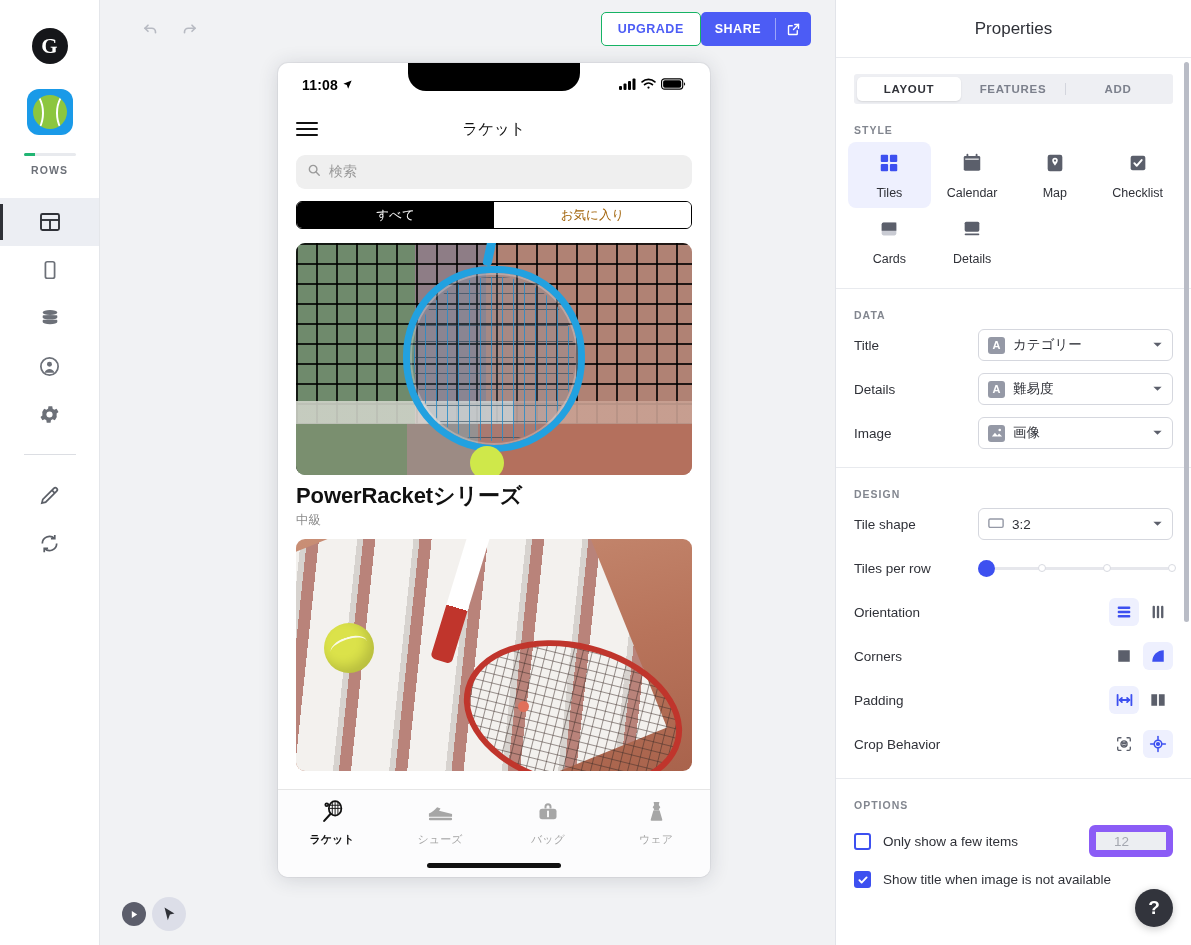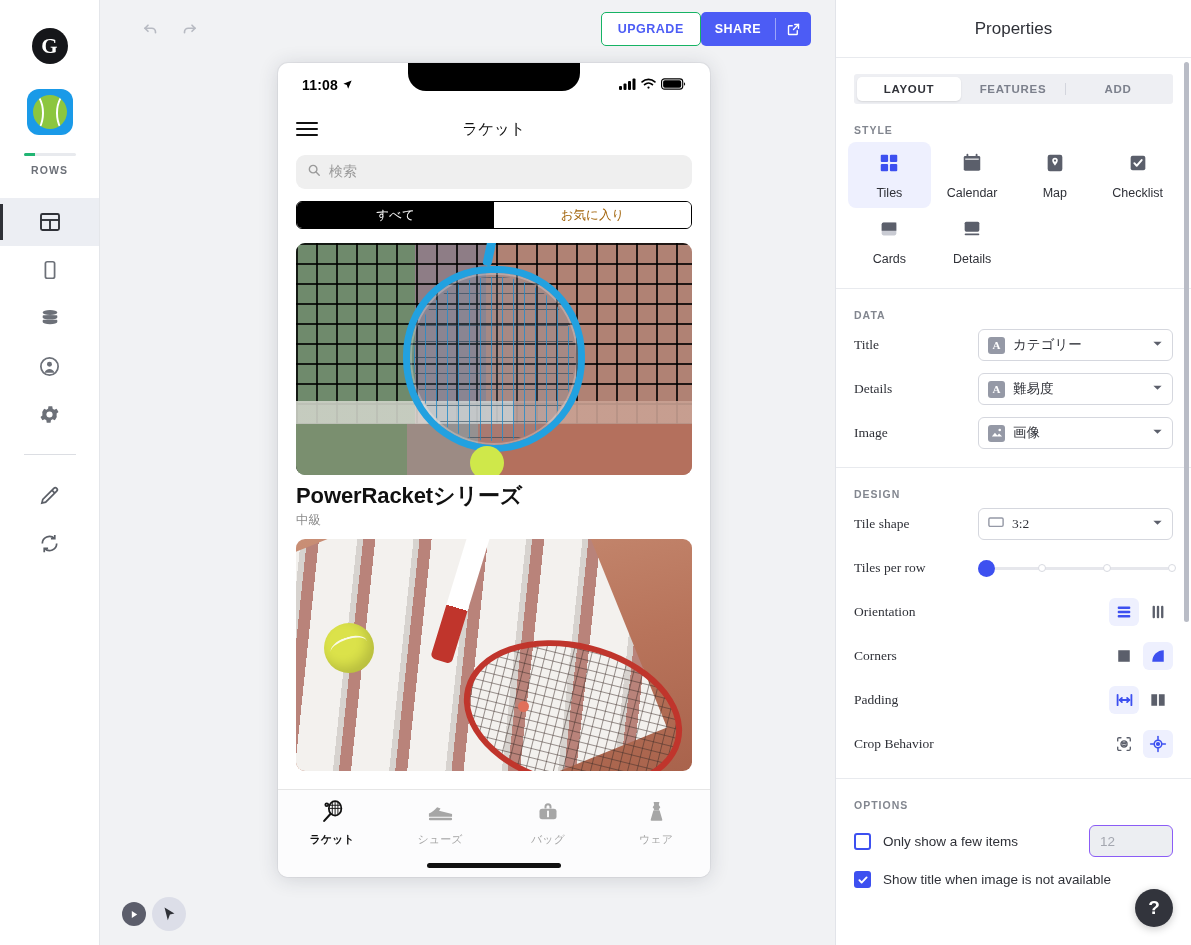--- a/index.html
+++ b/index.html
@@ -259,21 +259,21 @@
   .style-cell {
     display: flex; flex-direction: column; align-items: center; gap: 8px;
     padding: 10px 0 8px; border-radius: 8px; cursor: pointer;
   }
   .style-cell.sel { background: #eef0fe; }
   .style-cell .lbl { font-size: 12.5px; color: #2f3138; }
   .divider { height: 1px; background: #e8eaee; margin: 14px 0 0; }
 
   .row {
     display: flex; align-items: center; padding: 0 18px;
-    min-height: 40px; margin-top: 4px; font-family: Liberation Serif, serif;
+    min-height: 40px; margin-top: 4px;
   }
   .row-label { font-size: 13.5px; color: #2f3138; width: 124px; flex: 0 0 124px; }
   .select {
     flex: 1; height: 32px; border: 1px solid #d5d7de; border-radius: 6px;
     display: flex; align-items: center; padding: 0 9px; gap: 8px;
     font-size: 13.5px; color: #2f3138; background: #fff; cursor: pointer;
   }
   .select .caret { margin-left: auto; }
   .badge-a {
     width: 17px; height: 17px; border-radius: 3px; background: #9599a6;
@@ -303,22 +303,22 @@
   .opt-row { display: flex; align-items: center; padding: 0 18px; margin-top: 14px; }
   .cbox {
     width: 17px; height: 17px; border-radius: 3px; flex: 0 0 17px;
     display: flex; align-items: center; justify-content: center; cursor: pointer;
   }
   .cbox.unchecked { border: 2px solid #3d50f0; background: #fff; }
   .cbox.checked { background: #3d50f0; }
   .opt-label { font-size: 13.5px; color: #2f3138; margin-left: 12px; }
   .num-input {
     margin-left: auto; width: 84px; height: 32px; border-radius: 6px;
-    background: #eceef2; border: 1px solid #8b5cf6;
-    display: flex; align-items: center; padding: 0 10px;
+    background: #eceef2; border: 7px solid #8b5cf6;
+    display: flex; align-items: center; padding: 0 18px;
     font-size: 13.5px; color: #a4a7b0; cursor: not-allowed;
   }
   .help-fab {
     position: absolute; right: 18px; bottom: 18px;
     width: 38px; height: 38px; border-radius: 50%; background: #32343c;
     color: #fff; font-size: 19px; font-weight: bold;
     display: flex; align-items: center; justify-content: center; cursor: pointer;
     box-shadow: 0 2px 8px rgba(0,0,0,.22); z-index: 40;
   }
 </style>

